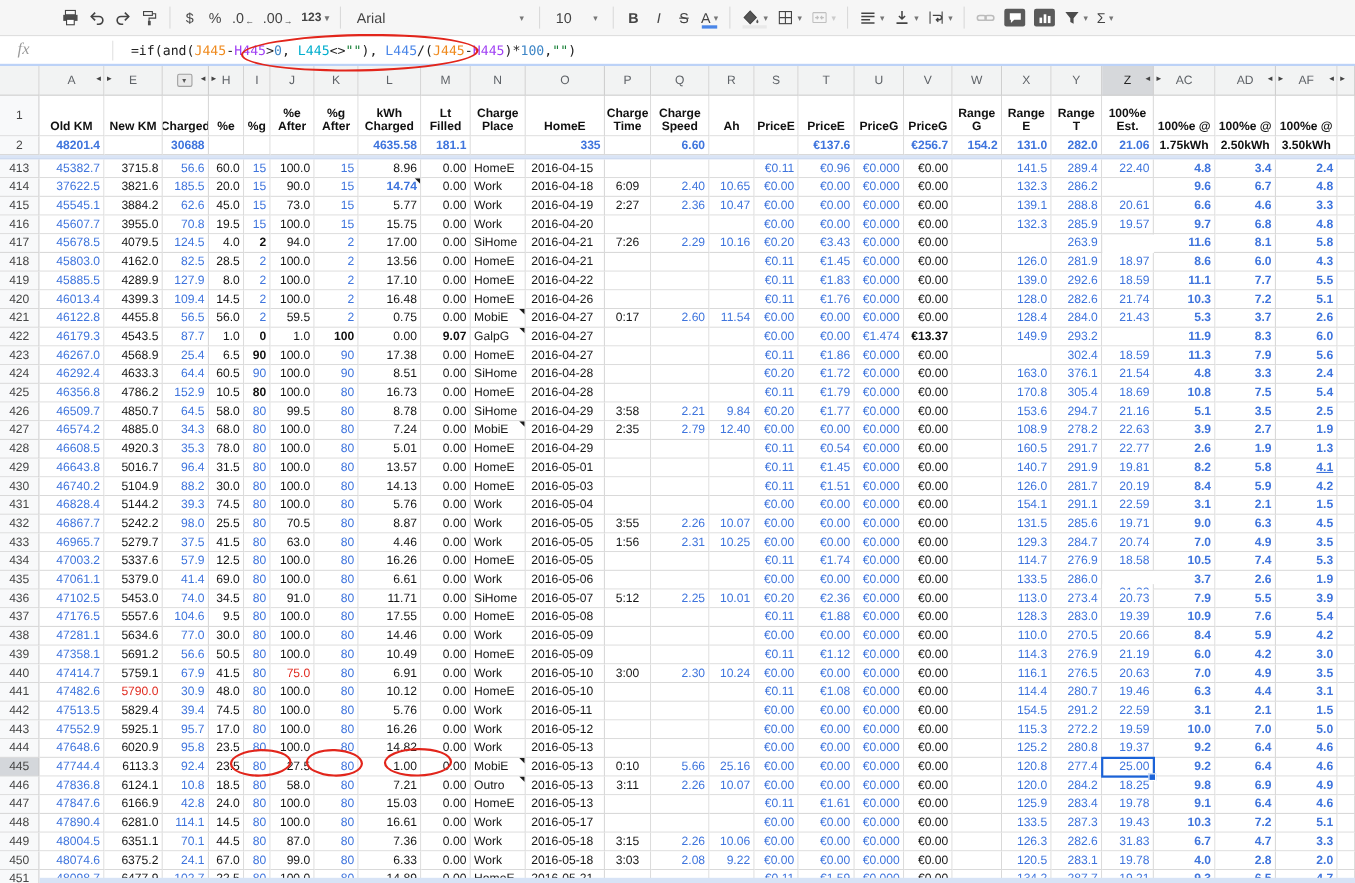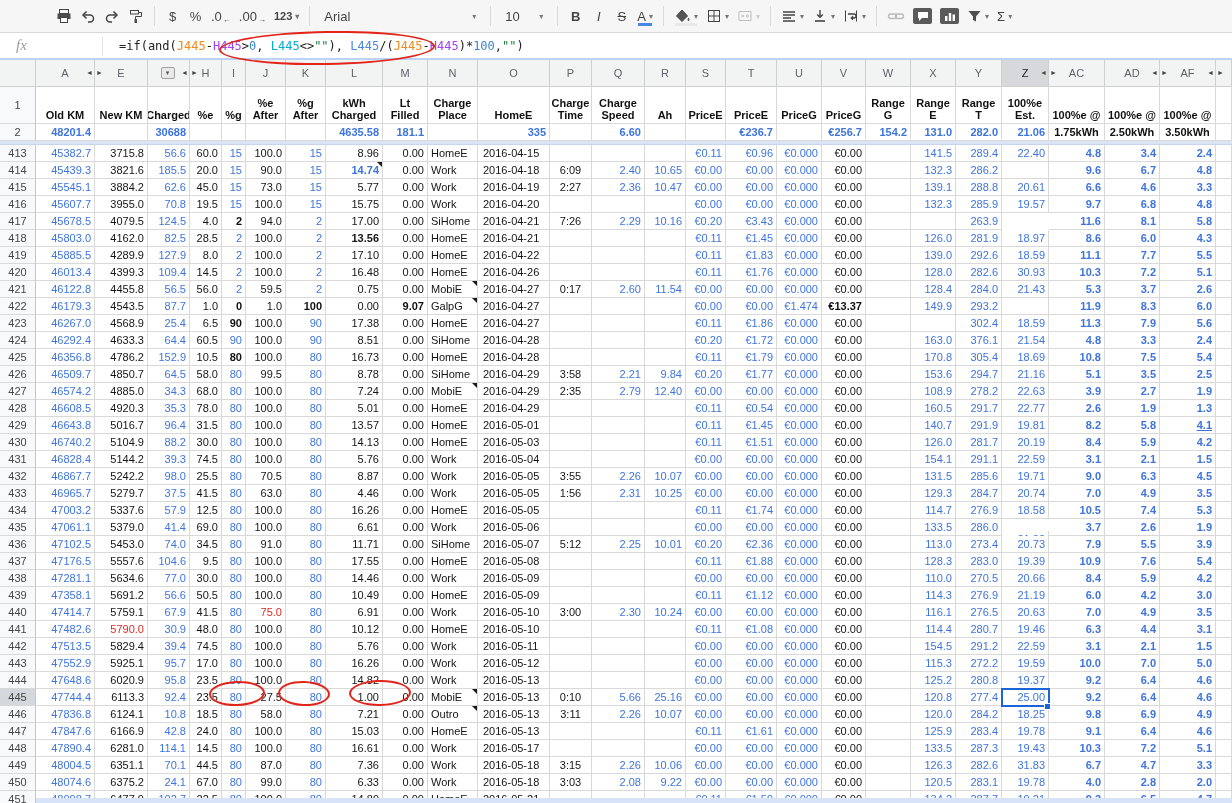--- a/index.html
+++ b/index.html
@@ -467,21 +467,21 @@
         <div class="dc blue bold" style="width: 40px;"></div>
         <div class="dc blue bold" style="width: 40px;"></div>
         <div class="dc blue bold" style="width: 57px;">4635.58</div>
         <div class="dc blue bold" style="width: 45px;">181.1</div>
         <div class="dc blue bold" style="width: 50px;"></div>
         <div class="dc blue bold" style="width: 72px;">335</div>
         <div class="dc blue bold" style="width: 42px;"></div>
         <div class="dc blue bold" style="width: 53px;">6.60</div>
         <div class="dc blue bold" style="width: 41px;"></div>
         <div class="dc blue bold" style="width: 40px;"></div>
-        <div class="dc blue bold" style="width: 51px;">€236.7</div>
+        <div class="dc blue bold" style="width: 51px;">€137.6</div>
         <div class="dc blue bold" style="width: 45px;"></div>
         <div class="dc blue bold" style="width: 44px;">€256.7</div>
         <div class="dc blue bold" style="width: 45px;">154.2</div>
         <div class="dc blue bold" style="width: 45px;">131.0</div>
         <div class="dc blue bold" style="width: 46px;">282.0</div>
         <div class="dc blue bold" style="width: 47px;">21.06</div>
         <div class="dc bk ctr" style="width: 56px;">1.75kWh</div>
         <div class="dc bk ctr" style="width: 55px;">2.50kWh</div>
         <div class="dc bk ctr" style="width: 56px;">3.50kWh</div>
         <div class="dc" style="width: 16px;"></div>
@@ -511,21 +511,21 @@
         <div class="dc blue" style="width: 45px;">141.5</div>
         <div class="dc blue" style="width: 46px;">289.4</div>
         <div class="dc blue" style="width: 47px;">22.40</div>
         <div class="dc blue bold" style="width: 56px;">4.8</div>
         <div class="dc blue bold" style="width: 55px;">3.4</div>
         <div class="dc blue bold" style="width: 56px;">2.4</div>
         <div class="dc" style="width: 16px;"></div>
       </div>
       <div class="r" style="height: 17px;">
         <div class="gut" style="width: 36px;">414</div>
-        <div class="dc blue" style="width: 59px;">45439.3</div>
+        <div class="dc blue" style="width: 59px;">37622.5</div>
         <div class="dc " style="width: 53px;">3821.6</div>
         <div class="dc blue" style="width: 42px;">185.5</div>
         <div class="dc " style="width: 32px;">20.0</div>
         <div class="dc blue" style="width: 24px;">15</div>
         <div class="dc " style="width: 40px;">90.0</div>
         <div class="dc blue" style="width: 40px;">15</div>
         <div class="dc  bb" style="width: 57px;">14.74<span class="notem"></span></div>
         <div class="dc " style="width: 45px;">0.00</div>
         <div class="dc left" style="width: 50px;">Work</div>
         <div class="dc left padl" style="width: 72px;">2016-04-18</div>
@@ -634,21 +634,21 @@
       </div>
       <div class="r" style="height: 17px;">
         <div class="gut" style="width: 36px;">418</div>
         <div class="dc blue" style="width: 59px;">45803.0</div>
         <div class="dc " style="width: 53px;">4162.0</div>
         <div class="dc blue" style="width: 42px;">82.5</div>
         <div class="dc " style="width: 32px;">28.5</div>
         <div class="dc blue" style="width: 24px;">2</div>
         <div class="dc " style="width: 40px;">100.0</div>
         <div class="dc blue" style="width: 40px;">2</div>
-        <div class="dc " style="width: 57px; font-weight: bold;">13.56</div>
+        <div class="dc " style="width: 57px;">13.56</div>
         <div class="dc " style="width: 45px;">0.00</div>
         <div class="dc left" style="width: 50px;">HomeE</div>
         <div class="dc left padl" style="width: 72px;">2016-04-21</div>
         <div class="dc ctr" style="width: 42px;"></div>
         <div class="dc blue" style="width: 53px;"></div>
         <div class="dc blue" style="width: 41px;"></div>
         <div class="dc blue" style="width: 40px;">€0.11</div>
         <div class="dc blue" style="width: 51px;">€1.45</div>
         <div class="dc blue" style="width: 45px;">€0.000</div>
         <div class="dc " style="width: 44px;">€0.00</div>
@@ -706,21 +706,21 @@
         <div class="dc ctr" style="width: 42px;"></div>
         <div class="dc blue" style="width: 53px;"></div>
         <div class="dc blue" style="width: 41px;"></div>
         <div class="dc blue" style="width: 40px;">€0.11</div>
         <div class="dc blue" style="width: 51px;">€1.76</div>
         <div class="dc blue" style="width: 45px;">€0.000</div>
         <div class="dc " style="width: 44px;">€0.00</div>
         <div class="dc blue" style="width: 45px;"></div>
         <div class="dc blue" style="width: 45px;">128.0</div>
         <div class="dc blue" style="width: 46px;">282.6</div>
-        <div class="dc blue" style="width: 47px;">30.93</div>
+        <div class="dc blue" style="width: 47px;">21.74</div>
         <div class="dc blue bold" style="width: 56px;">10.3</div>
         <div class="dc blue bold" style="width: 55px;">7.2</div>
         <div class="dc blue bold" style="width: 56px;">5.1</div>
         <div class="dc" style="width: 16px;"></div>
       </div>
       <div class="r" style="height: 17px;">
         <div class="gut" style="width: 36px;">421</div>
         <div class="dc blue" style="width: 59px;">46122.8</div>
         <div class="dc " style="width: 53px;">4455.8</div>
         <div class="dc blue" style="width: 42px;">56.5</div>

